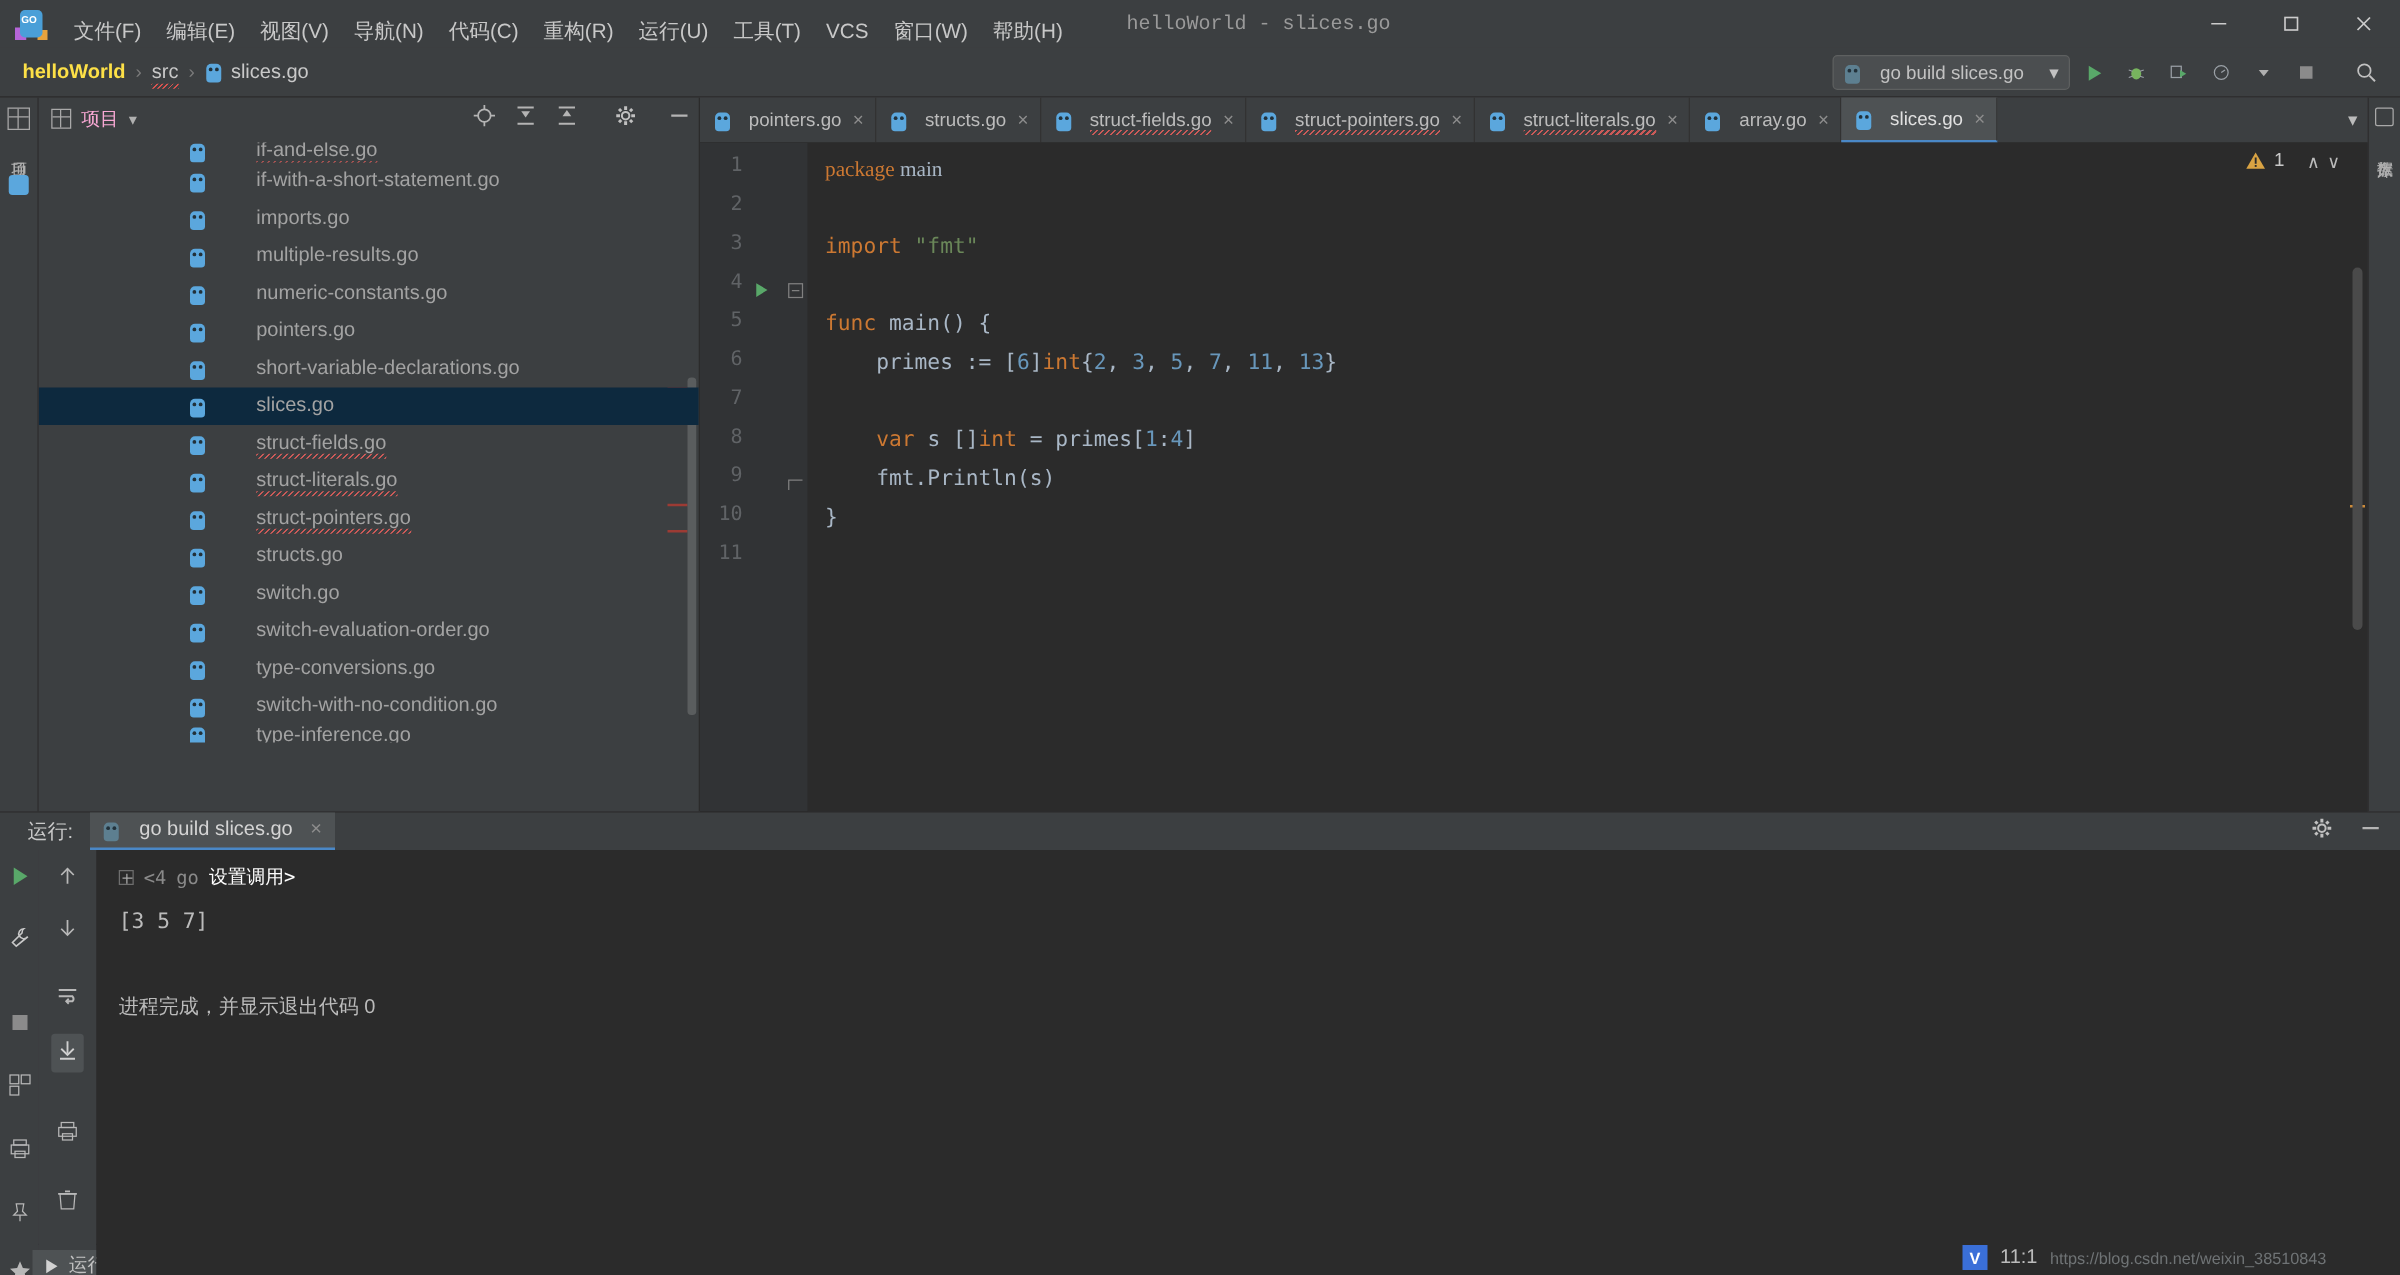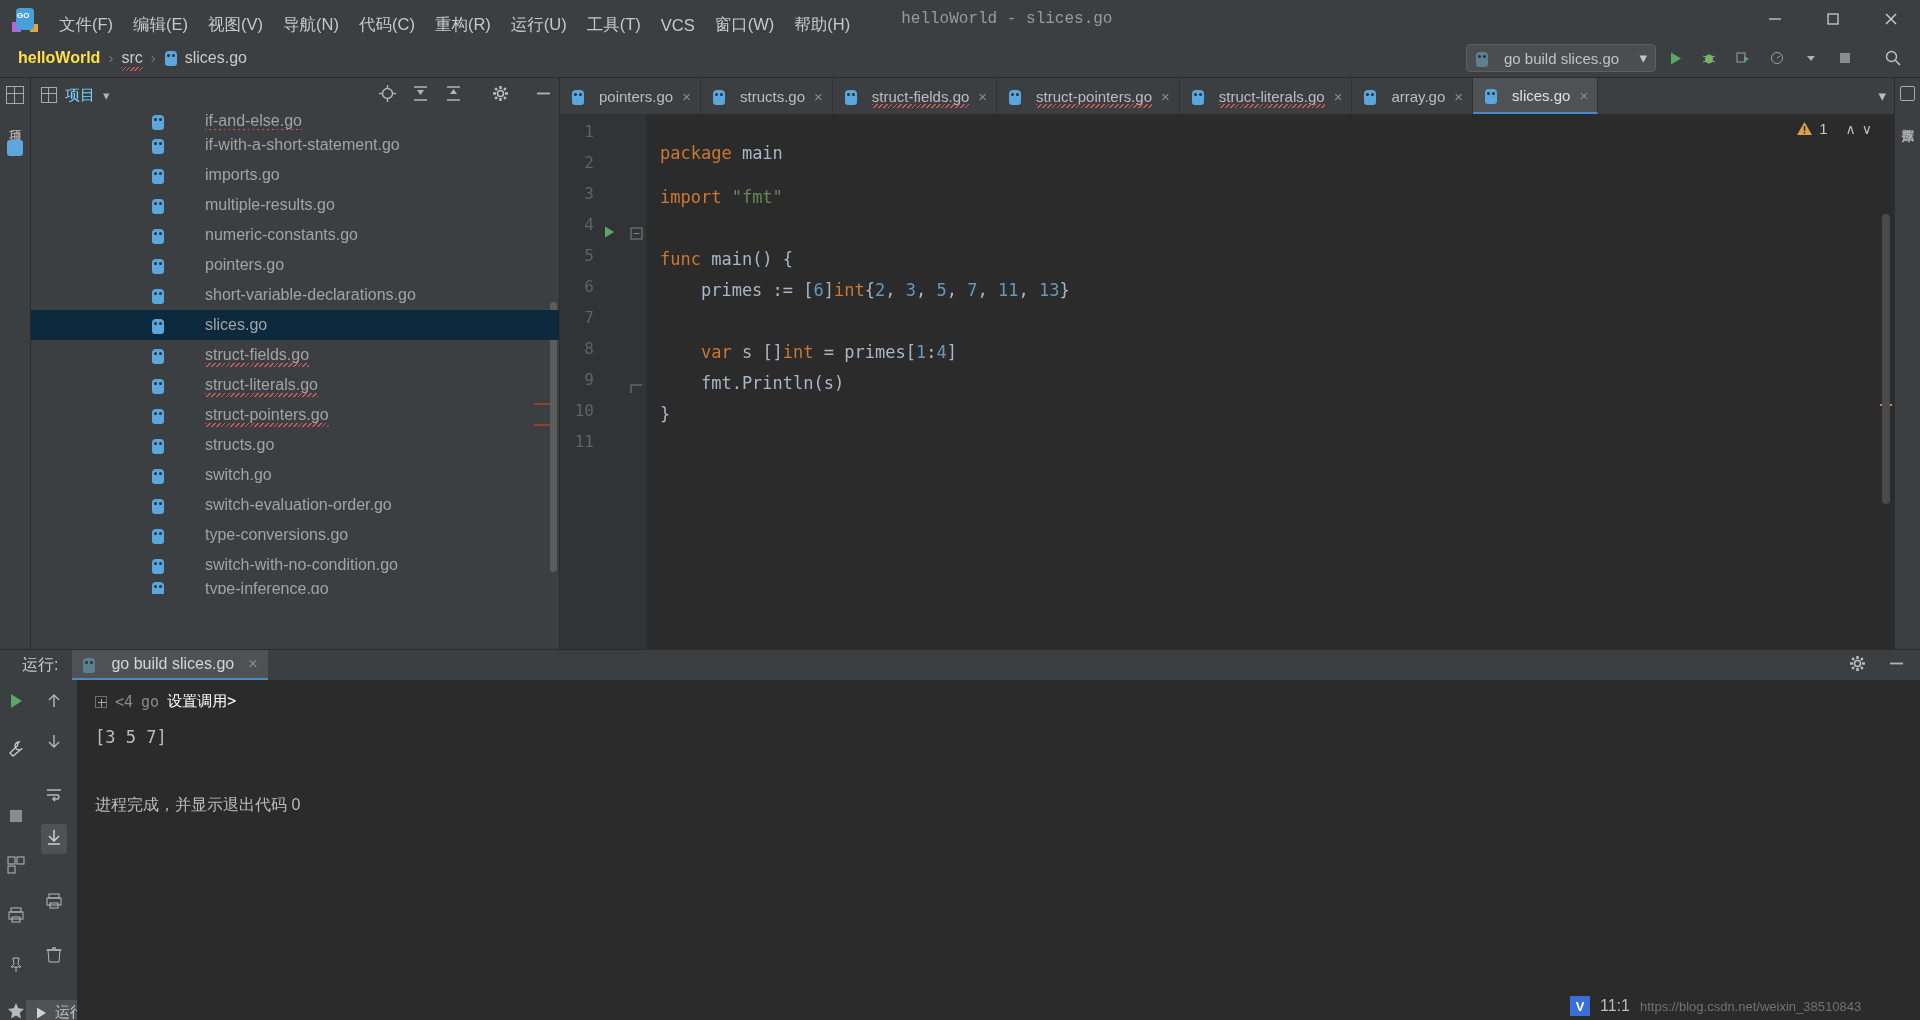--- a/index.html
+++ b/index.html
@@ -73,21 +73,21 @@
   .leftstrip { width: 31px; background: #3c3f41; border-right: 1px solid #2b2b2b;
                display: flex; flex-direction: column; align-items: center; padding-top: 8px; gap: 12px;}
   .vtab { writing-mode: vertical-rl; font-size: 13px; color: #b0b0b0; padding: 4px 2px; }
   .rightstrip { width: 26px; background: #3c3f41; border-left: 1px solid #2b2b2b;
                 display: flex; flex-direction: column; align-items: center; padding-top: 8px; gap: 14px;}
 
   
   .projpanel { width: 529px; background: #3c3f41; display: flex; flex-direction: column;
                border-right: 1px solid #2b2b2b; }
   .projhead { height: 34px; display: flex; align-items: center; padding: 0 8px 0 10px; gap: 8px; position: relative; }
-  .projhead .ptitle { font-size: 15px; color: #7dd3fc; }
+  .projhead .ptitle { font-size: 15px; color: #f9a8d4; }
   .projhead .pic { width: 16px; height: 16px; border: 1px solid #a9a9a9; position: relative; }
   .projhead .pic::before { content:""; position:absolute; left:0; top:5px; right:0; height:1px; background:#a9a9a9;}
   .projhead .pic::after { content:""; position:absolute; left:6px; top:0; bottom:0; width:1px; background:#a9a9a9;}
   .projhead .phright { position: absolute; right: 6px; display: flex; gap: 14px; align-items: center; }
 
   .tree { flex: 1; overflow: hidden; position: relative; padding-top: 2px; }
   .trow { height: 30px; display: flex; align-items: center; padding-left: 120px; gap: 9px; position: relative; }
   .trow.selected { background: #0d293e; }
   .trow .fname { font-size: 16px; color: #a3a3a3; white-space: nowrap; position: relative; margin-left: 24px; }
   .trow.err .fname::after {
@@ -588,21 +588,21 @@
               </svg>
           </div>
           <div style="position:absolute;left:70px;top:267px">
             <svg width="13" height="13" viewBox="0 0 13 13" fill="none">
                 <path d="M1 11 L1 3 L12 3" stroke="#808080"></path>
               </svg>
           </div>
         </div>
         <div class="code">
           <div id="code-lines">
-              <div class="cline" style="top: 24px;"><span class="k">package </span><span class="t">main</span></div>
+              <div class="cline" style="top: 6px; font-family: Liberation Serif, serif;"><span class="k">package </span><span class="t">main</span></div>
               <div class="cline" style="top: 37px;"></div>
               <div class="cline" style="top: 68px;"><span class="k">import </span><span class="s">"fmt"</span></div>
               <div class="cline" style="top: 99px;"></div>
               <div class="cline" style="top: 130px;"><span class="k">func </span><span class="t">main() {</span></div>
               <div class="cline" style="top: 161px;"><span class="t">    primes </span><span class="t">:= [</span><span class="n">6</span><span class="t">]</span><span class="k">int</span><span class="t">{</span><span class="n">2</span><span class="t">, </span><span class="n">3</span><span class="t">, </span><span class="n">5</span><span class="t">, </span><span class="n">7</span><span class="t">, </span><span class="n">11</span><span class="t">, </span><span class="n">13</span><span class="t">}</span></div>
               <div class="cline" style="top: 192px;"></div>
               <div class="cline" style="top: 223px;"><span class="t">    </span><span class="k">var </span><span class="t">s []</span><span class="k">int</span><span class="t"> = primes[</span><span class="n">1</span><span class="t">:</span><span class="n">4</span><span class="t">]</span></div>
               <div class="cline" style="top: 254px;"><span class="t">    fmt.Println(s)</span></div>
               <div class="cline" style="top: 285px;"><span class="t">}</span></div>
               <div class="cline" style="top: 316px;"></div>

